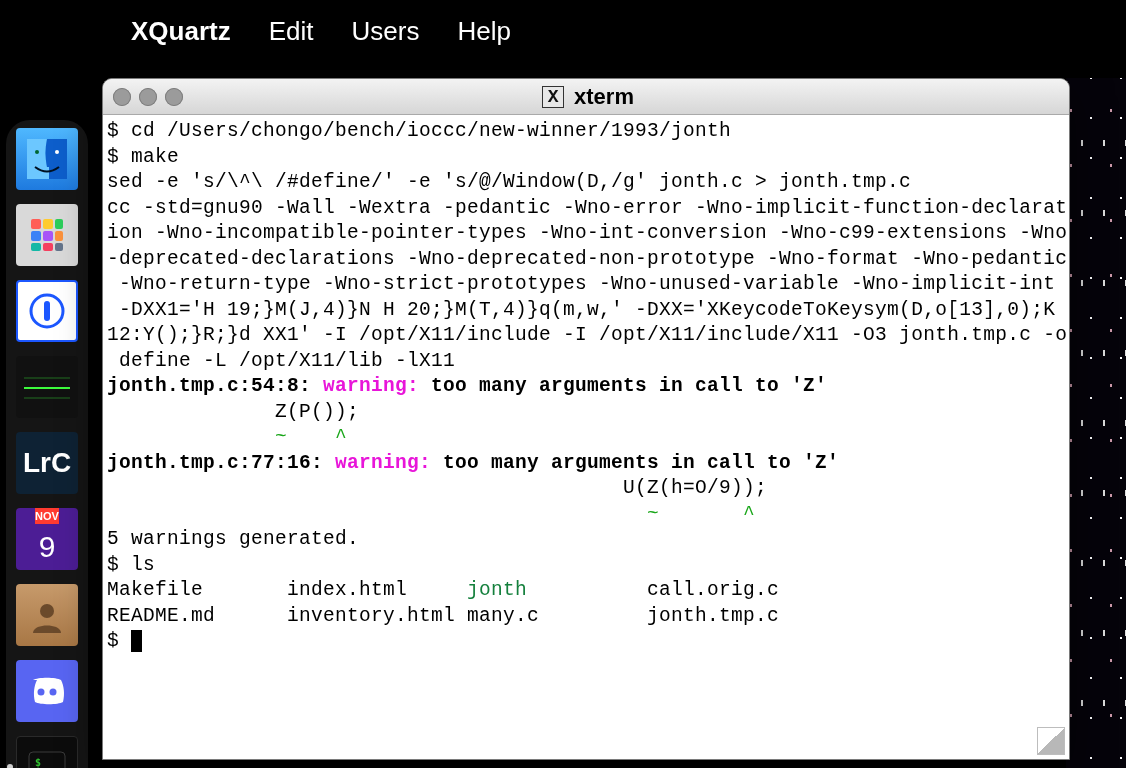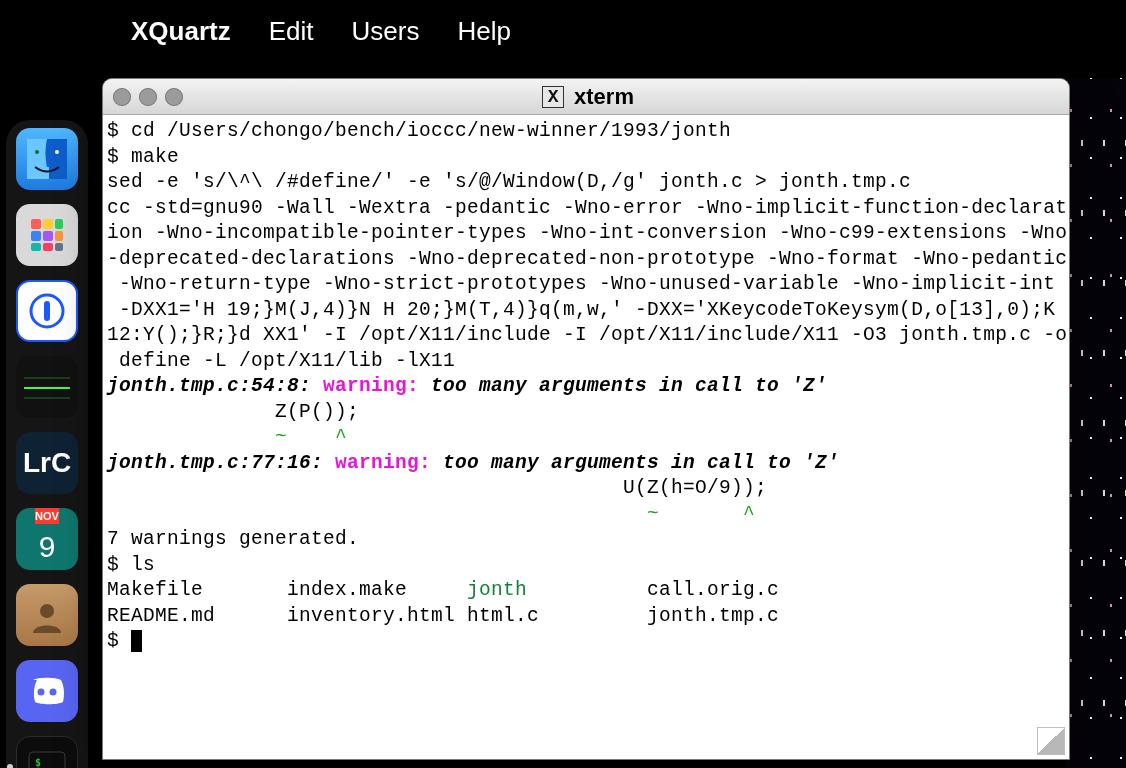--- a/index.html
+++ b/index.html
@@ -45,39 +45,39 @@
     background: rgba(60,60,60,0.35);
     backdrop-filter: blur(2px);
     padding: 8px 0 14px 0;
     display: flex;
     flex-direction: column;
     align-items: center;
     gap: 14px;
   }
   .dock .tile {
     width: 62px; height: 62px;
-    border-radius: 14px;
+    border-radius: 4px;
     display: flex; align-items: center; justify-content: center;
     font-size: 28px; font-weight: 600;
     color: #fff;
     position: relative;
   }
   .dock .dot {
     position: absolute;
     left: -10px; top: 50%; transform: translateY(-50%);
     width: 6px; height: 6px; border-radius: 50%;
     background: #cfcfcf;
   }
   .finder   { background: linear-gradient(180deg,#4fb8ff,#1e7adf); }
   .launchpad{ background: #d9d9d9; }
   .onepass  { background: #fff; color:#1c57ff; border:2px solid #1c57ff; }
   .activity { background: #111; position:relative; }
   .activity::after { content:""; position:absolute; left:8px; right:8px; top:50%; height:2px; background:#3dfc3d; box-shadow:0 -10px 0 #3dfc3d33,0 10px 0 #3dfc3d33; }
   .lrc      { background: #0e2234; color:#6fb7ff; font-size:22px; }
-  .cal      { background:#0f766e; color:#000; display:flex; flex-direction:column; border-radius:14px; overflow:hidden;}
+  .cal      { background:#4c1d95; color:#000; display:flex; flex-direction:column; border-radius:14px; overflow:hidden;}
   .cal .bar { background:#ff3b30; color:#fff; font-size:11px; font-weight:600; text-align:center; padding:2px 0;}
   .cal .num { flex:1; display:flex; align-items:center; justify-content:center; font-size:30px; font-weight:300;}
   .contacts { background: linear-gradient(180deg,#c79a6b,#a87745); }
   .discord  { background:#5865f2; }
   .term     { background:#0c0c0c; border:1px solid #2a2a2a; }
 
   
   .starfield {
     position:absolute;
     top:78px; right:0; bottom:0;
@@ -129,21 +129,21 @@
     color:#000;
     padding:4px 4px 4px 4px;
     font-family: "Menlo","Consolas","Courier New",monospace;
     font-size:19.5px;
     line-height:25.5px;
     white-space:pre;
     letter-spacing:0.3px;
     position:relative;
     overflow:hidden;
   }
-  .terminal .b { font-weight:700;font-style:italic; }
+  .terminal .b { font-weight:700; }
   .terminal .mag { color:#e815d9; font-weight:700;text-align:right; }
   .terminal .red { color:#15803d; }
   .terminal .grn { color:#1aa61a; }
   .cursor {
     display:inline-block;
     width:11px; height:22px;
     background:#000;
     vertical-align:text-bottom;
   }
   .resize {
@@ -251,20 +251,20 @@
 <span> -Wno-return-type -Wno-strict-prototypes -Wno-unused-variable -Wno-implicit-int </span>
 <span> -DXX1='H 19;}M(J,4)}N H 20;}M(T,4)}q(m,w,' -DXX='XKeycodeToKeysym(D,o[13],0);K </span>
 <span>12:Y();}R;}d XX1' -I /opt/X11/include -I /opt/X11/include/X11 -O3 jonth.tmp.c -o</span>
 <span> define -L /opt/X11/lib -lX11</span>
 <span class="b">jonth.tmp.c:54:8: </span><span class="mag">warning:</span><span class="b"> too many arguments in call to 'Z'</span>
 <span>              Z(P());</span>
 <span class="grn">              ~    ^</span>
 <span class="b">jonth.tmp.c:77:16: </span><span class="mag">warning:</span><span class="b"> too many arguments in call to 'Z'</span>
 <span>                                           U(Z(h=O/9));</span>
 <span class="grn">                                             ~       ^</span>
-<span>7 warnings generated.</span>
+<span>5 warnings generated.</span>
 <span>$</span> <span>ls</span>
-<span style="display:inline-block;width:180px">Makefile</span><span style="display:inline-block;width:180px">index.make</span><span class="red" style="display:inline-block;width:180px">jonth</span><span>call.orig.c</span>
-<span style="display:inline-block;width:180px">README.md</span><span style="display:inline-block;width:180px">inventory.html</span><span style="display:inline-block;width:180px">html.c</span><span>jonth.tmp.c</span>
+<span style="display:inline-block;width:180px">Makefile</span><span style="display:inline-block;width:180px">index.html</span><span class="red" style="display:inline-block;width:180px">jonth</span><span>call.orig.c</span>
+<span style="display:inline-block;width:180px">README.md</span><span style="display:inline-block;width:180px">inventory.html</span><span style="display:inline-block;width:180px">many.c</span><span>jonth.tmp.c</span>
 <span>$</span> <span class="cursor"></span>
     <div class="resize"></div>
   </div>
 </div>
 
 </body></html>

